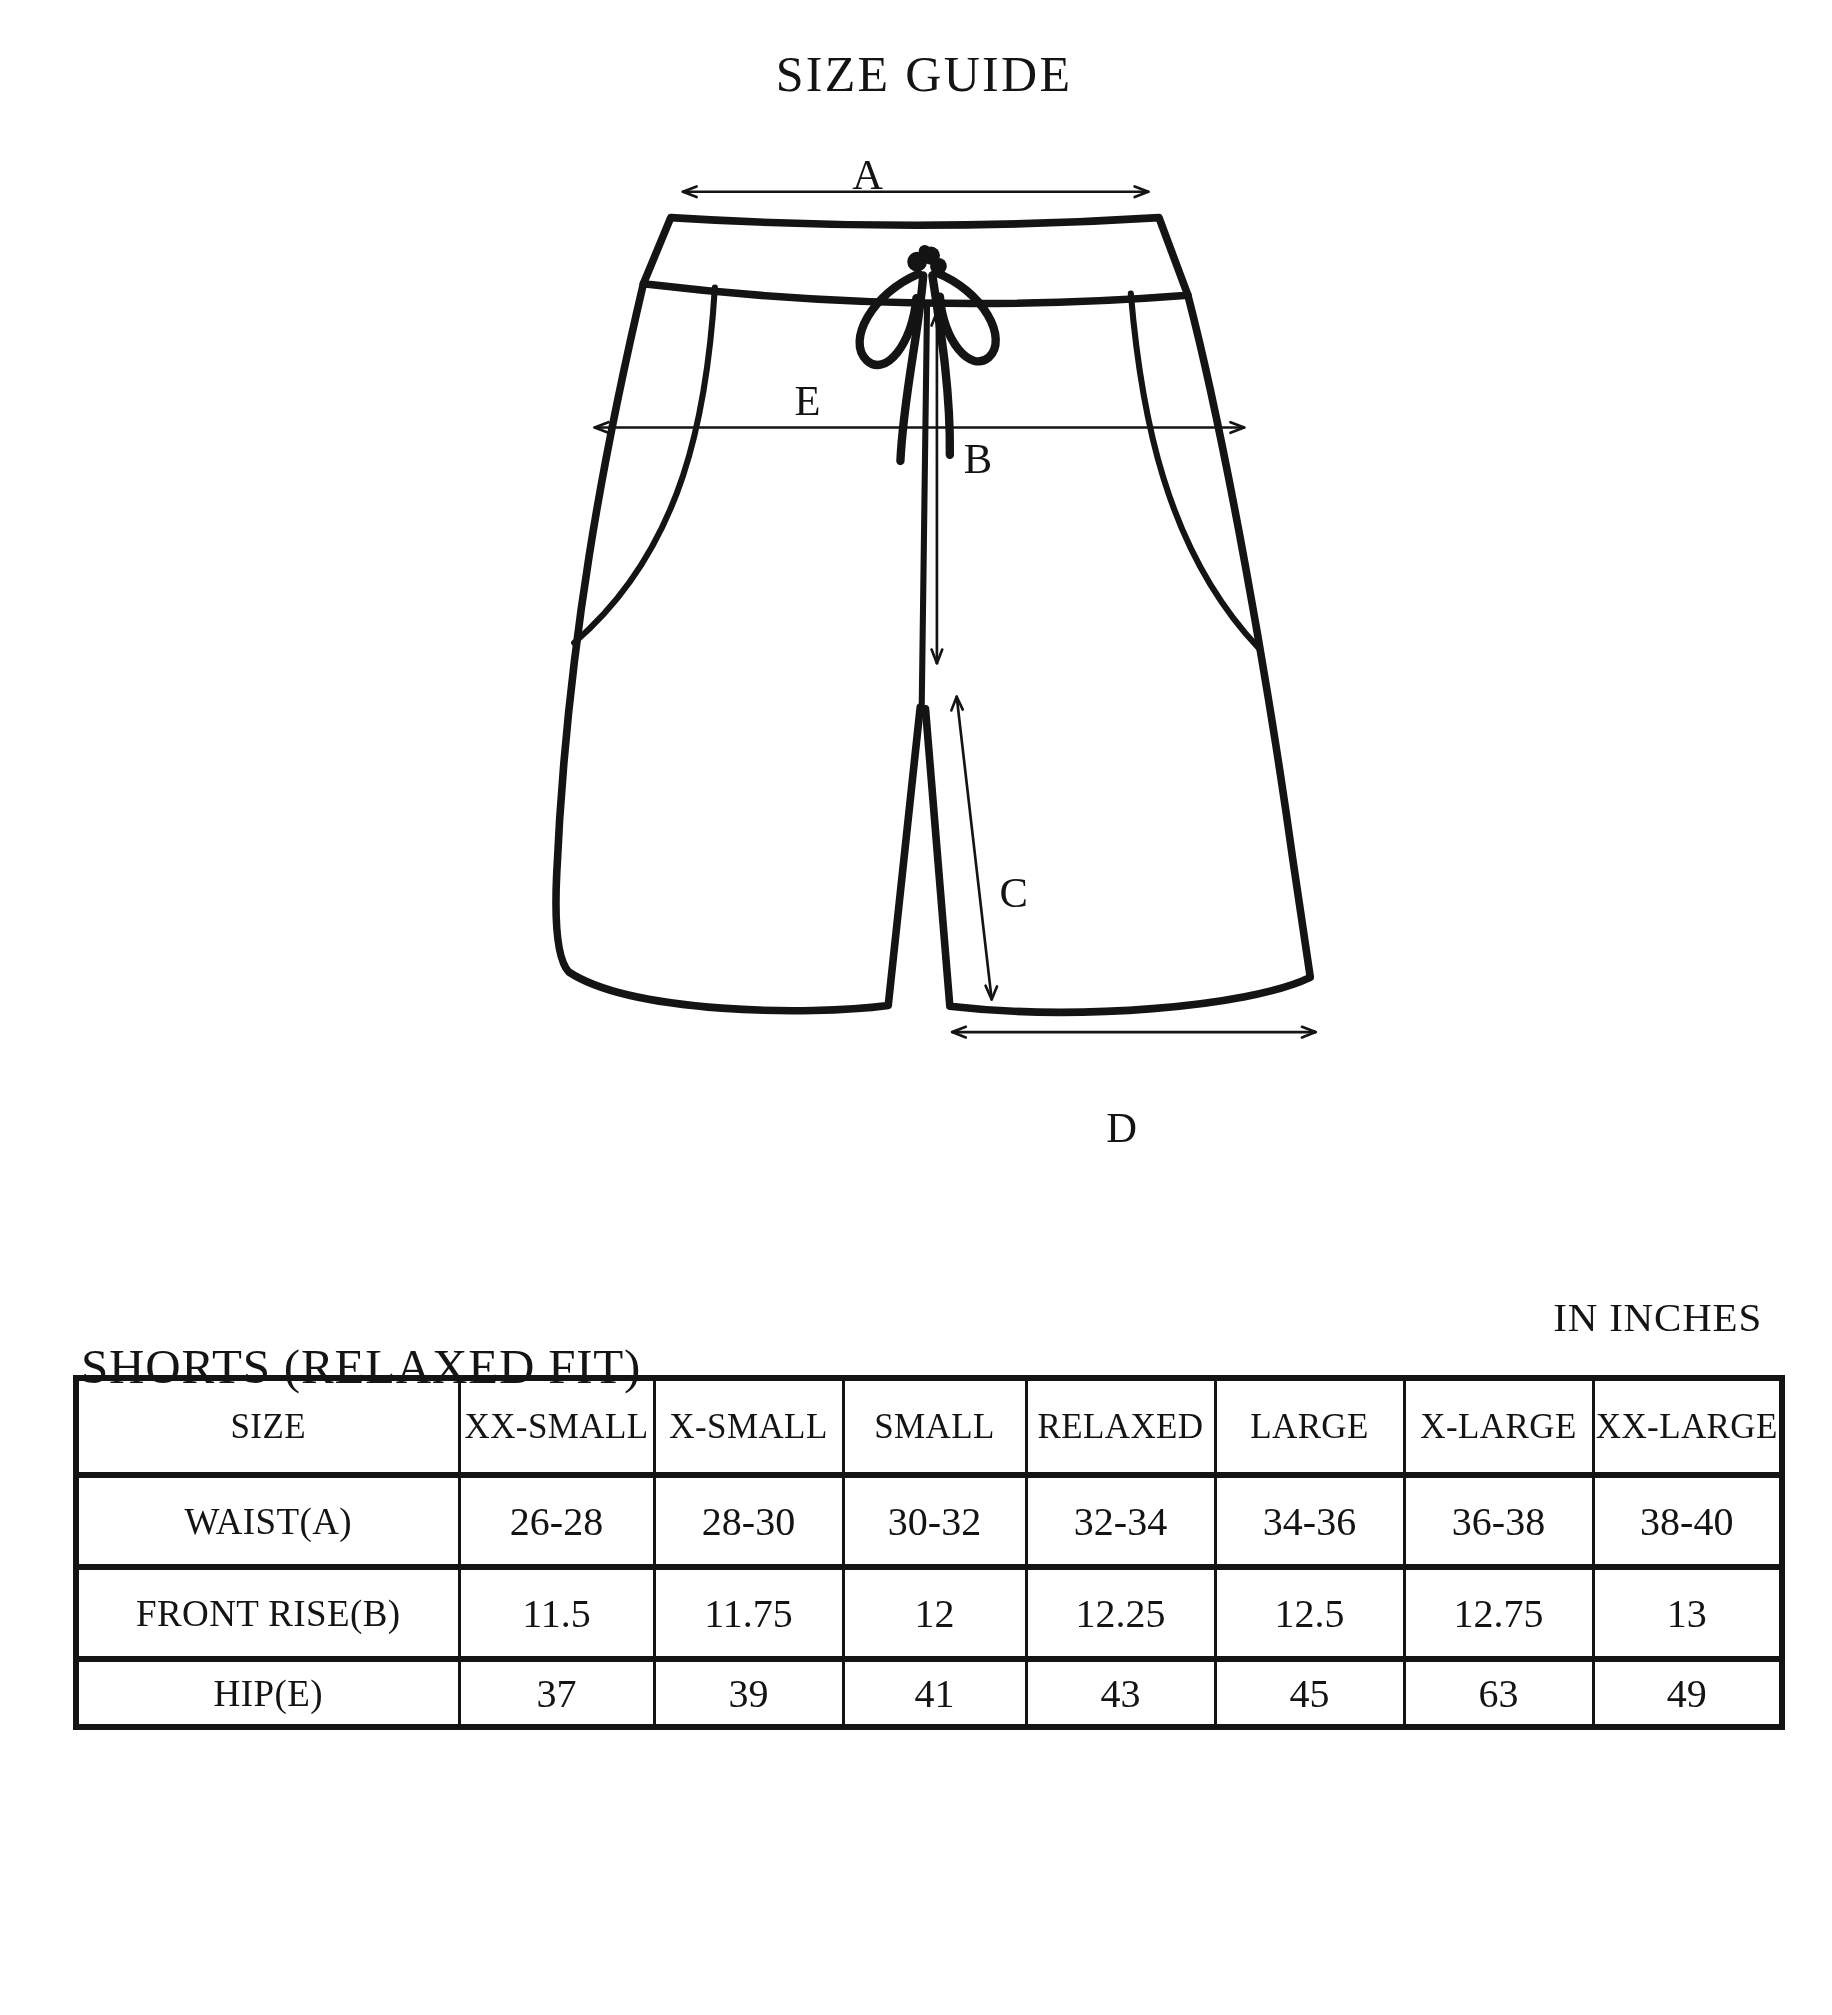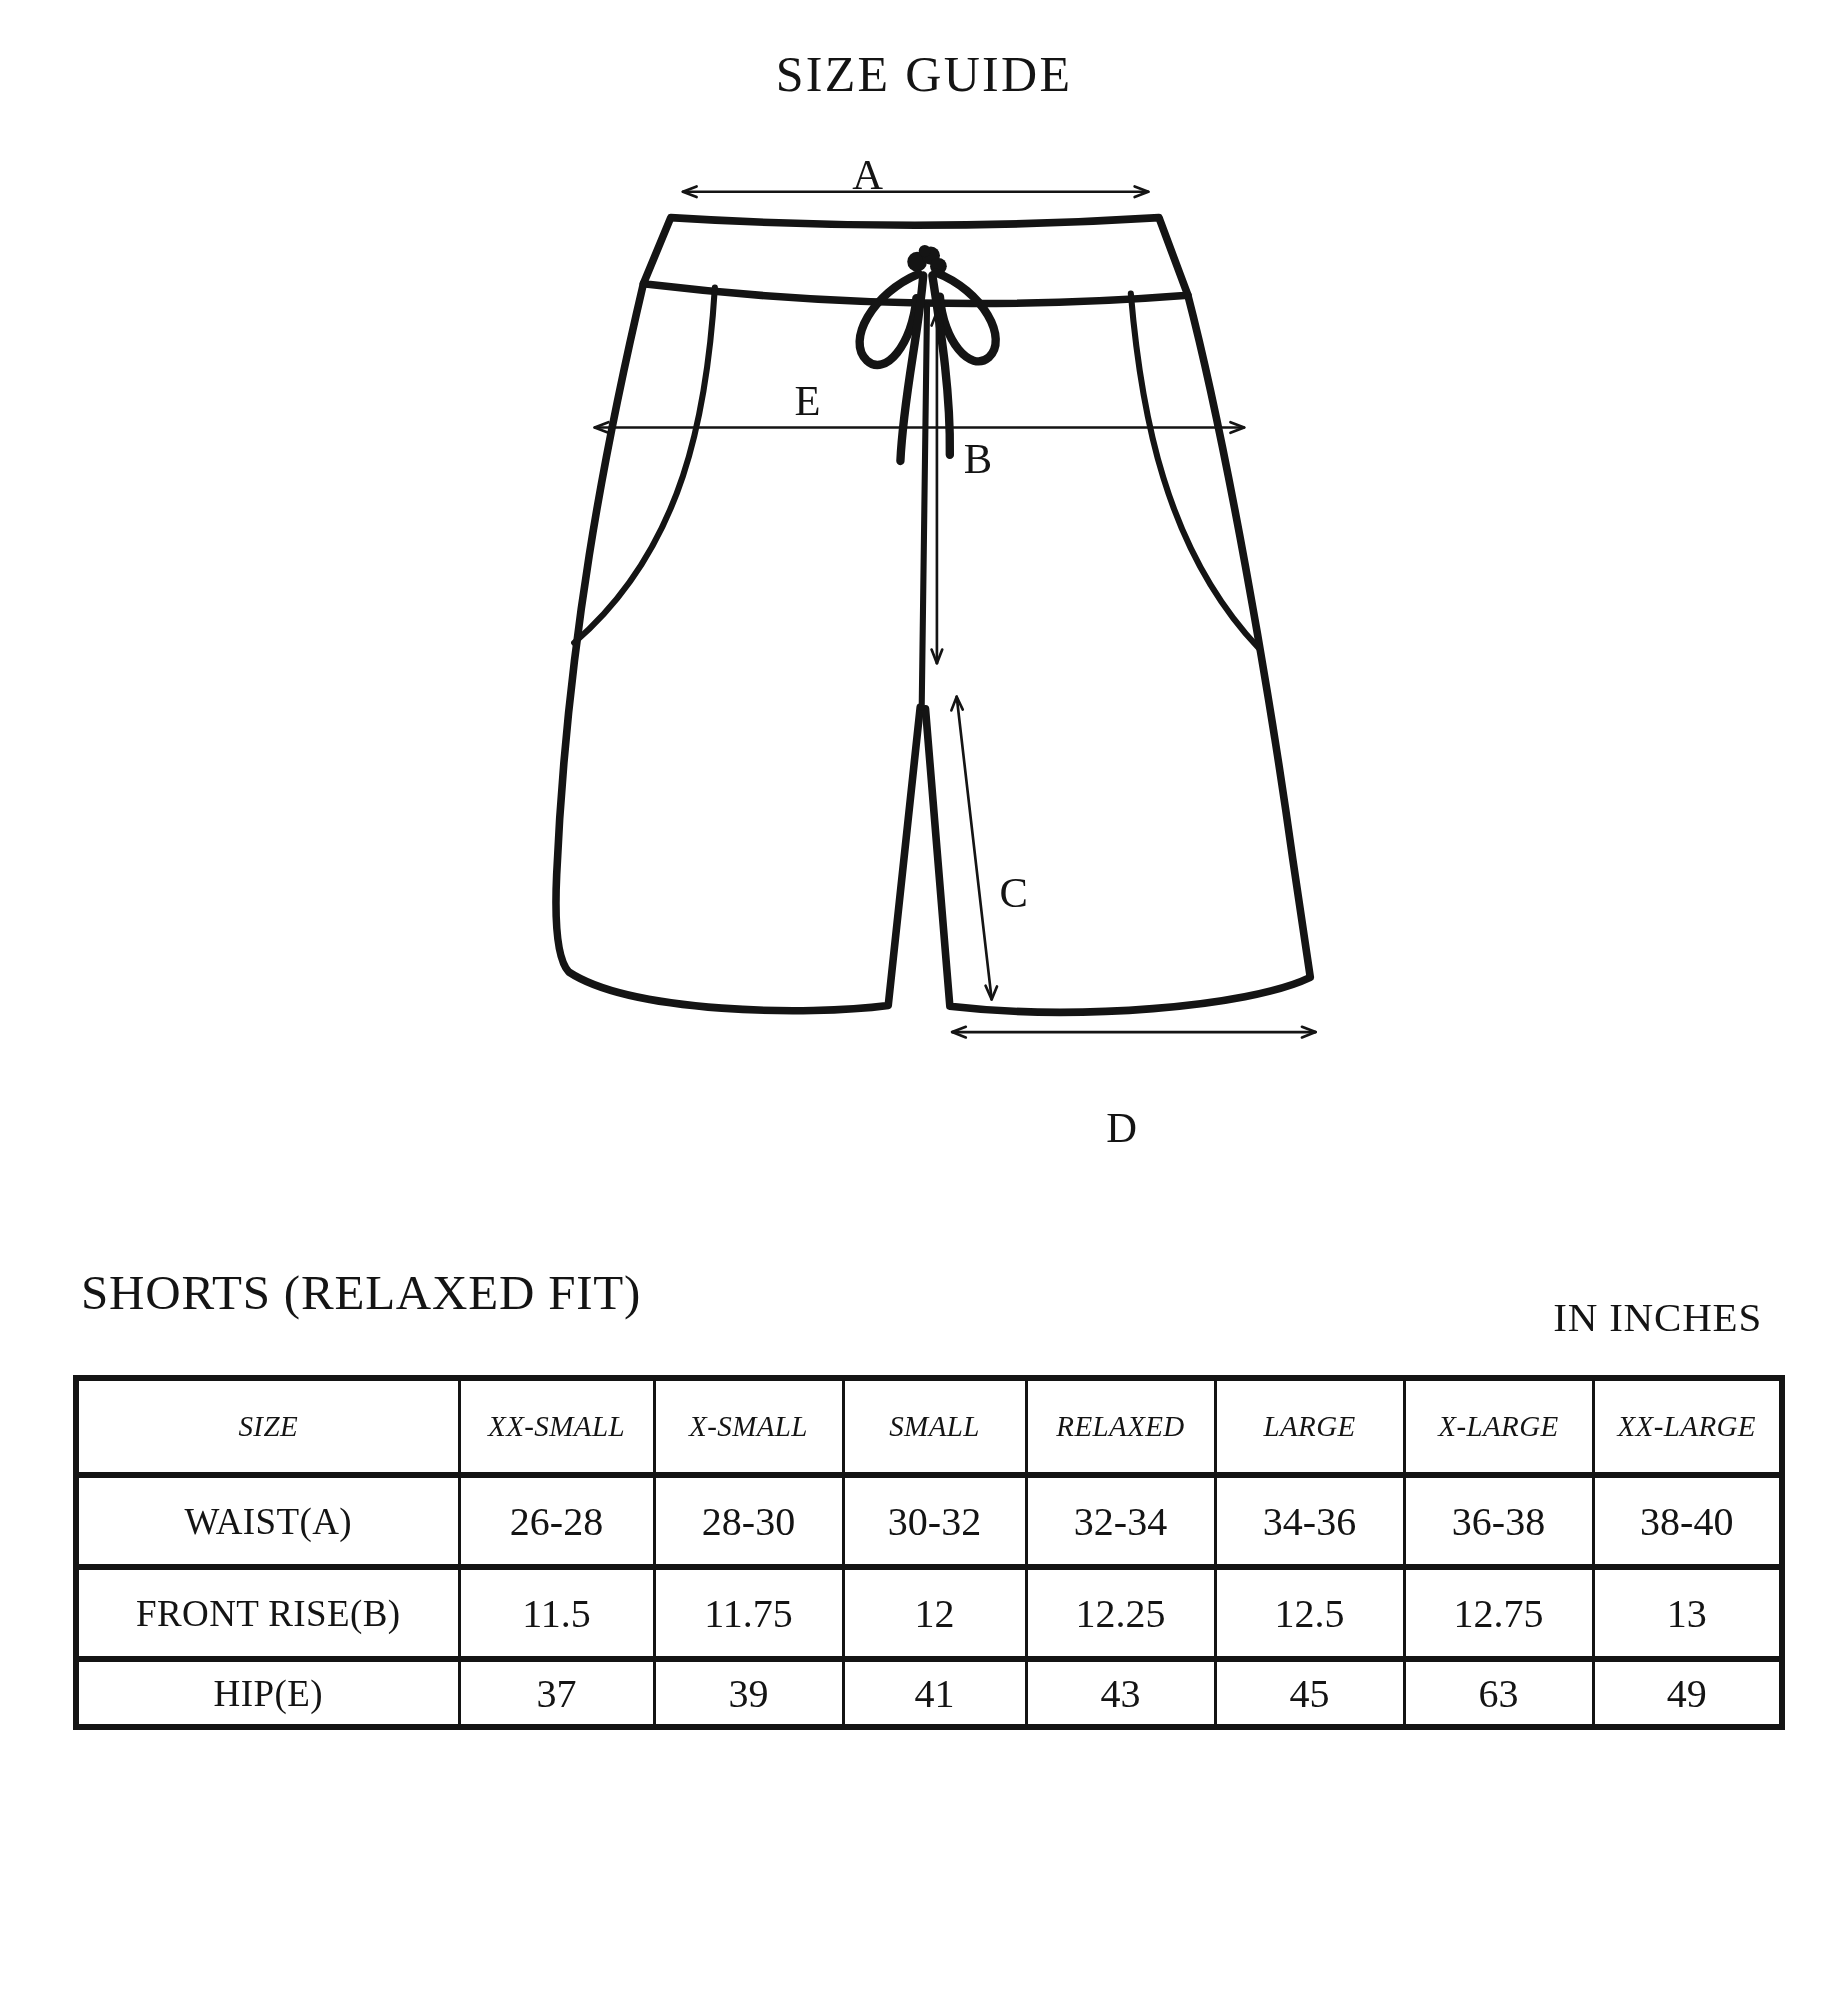--- a/index.html
+++ b/index.html
@@ -26,21 +26,21 @@
     letter-spacing: 2.3px;
     margin: 8px;
   }
   .diagram-svg {
     position: absolute;
     top: 0;
     left: 0;
   }
   .section-heading {
     position: absolute;
-    top: 1264px;
+    top: 1338px;
     left: 81px;
     font-size: 49px;
     font-weight: normal;
     letter-spacing: 0.8px;
     margin: 0;
   }
   .unit-label {
     position: absolute;
     top: 1293px;
     right: 70px;
@@ -64,21 +64,21 @@
     text-align: center;
     vertical-align: middle;
     padding: 0;
     font-weight: normal;
     white-space: nowrap;
     overflow: hidden;
   }
   tr.header-row   { height: 97px; }
   tr.data-row     { height: 92px; }
   tr.data-row-last{ height: 68px;  }
-  th.col-header   { font-size: 29px; letter-spacing: 0.4px; font-style: italic; }
+  th.col-header   { font-size: 35px; letter-spacing: 0.4px; }
   td.row-label    { font-size: 37px; letter-spacing: 0.4px; }
   td.cell-value   { font-size: 40px; margin-left: 28px; }
 </style>
 </head>
 <body>
 
 <h1 class="page-title">SIZE GUIDE</h1>
 
 <svg class="diagram-svg" width="1832" height="1255" viewBox="0 0 2409 1650" fill="none" stroke="#141414" stroke-linecap="round" stroke-linejoin="round">
 

